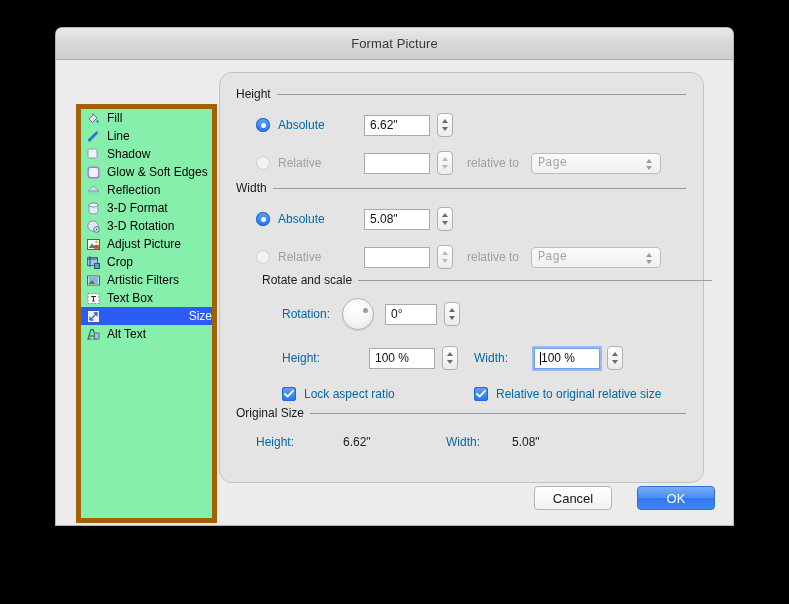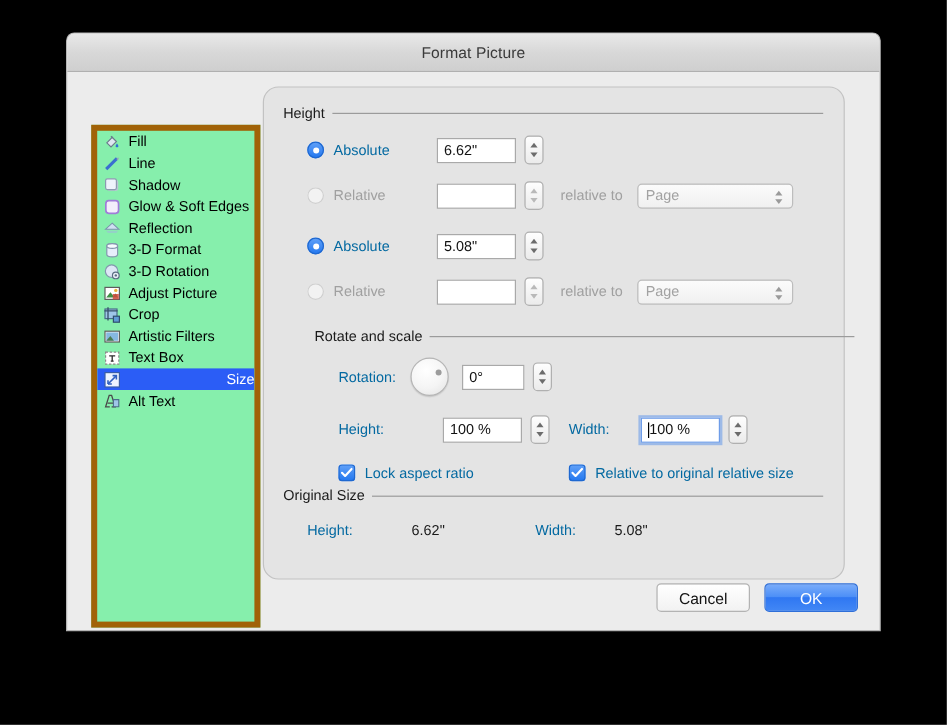--- a/index.html
+++ b/index.html
@@ -98,21 +98,21 @@
   .stepper:before{top:5px;border-bottom:4px solid #6c6c6c;}
   .stepper:after{bottom:5px;border-top:4px solid #6c6c6c;}
   .stepper.dim:before{border-bottom-color:#b9b9b9;}
   .stepper.dim:after{border-top-color:#b9b9b9;}
 
   
   .popup{
     height:21px;border:1px solid #bdbdbd;border-radius:4px;
     background:linear-gradient(to bottom,#fbfbfb,#f0f0f0);
     display:flex;align-items:center;padding:0 6px;box-sizing:border-box;
-    font-size:12px;color:#a2a2a2;position:relative;
+    font-size:12px;color:#a2a2a2;position:relative;font-family:Liberation Mono, monospace;
   }
   .popup .chev{
     position:absolute;right:7px;top:4px;width:7px;height:13px;
   }
   .popup .chev:before,.popup .chev:after{
     content:"";position:absolute;left:0;width:0;height:0;
     border-left:3.5px solid transparent;border-right:3.5px solid transparent;
   }
   .popup .chev:before{top:1px;border-bottom:4px solid #9a9a9a;}
   .popup .chev:after{bottom:1px;border-top:4px solid #9a9a9a;}
@@ -131,21 +131,21 @@
 
   
   .cbox{
     width:14px;height:14px;border-radius:3px;flex:0 0 14px;position:relative;
     background:linear-gradient(to bottom,#63a2f8,#2176ef);
     box-shadow:inset 0 0 0 1px #1f68cf;
   }
   .cbox svg{position:absolute;left:2px;top:2px;}
 
   
-  .btnbar{position:absolute;right:18px;bottom:16px;display:flex;gap:12px;}
+  .btnbar{position:absolute;right:18px;bottom:16px;display:flex;gap:25px;}
   .btn{
     height:24px;min-width:78px;border-radius:4px;font-size:13px;
     display:flex;align-items:center;justify-content:center;
     border:1px solid #b3b3b3;
     background:linear-gradient(to bottom,#ffffff,#f2f2f2);
     color:#141414;cursor:default;box-sizing:border-box;
   }
   .btn.default{
     border:1px solid #2f6fd8;color:#fff;
     background:linear-gradient(to bottom,#79acfa 0%,#4b8ef7 48%,#2f77f2 50%,#4287f5 100%);
@@ -328,20 +328,24 @@
           <span class="stepper dim"></span>
           <span class="lbl dim" style="margin-left:14px;">relative to</span>
           <span class="popup" style="width:130px;margin-left:12px;">
             <span>Page</span>
             <span class="chev"></span>
           </span>
         </div>
       </div>
 
       <div class="group" style="left:16px;top:108px;width:450px;">
+        <div class="group-head">
+          <span class="group-title">Width</span>
+          <span class="rule"></span>
+        </div>
 
         <div class="row" style="margin-top:12px;padding-left:20px;">
           <span class="radio on"></span>
           <span class="lbl" style="margin-left:8px;width:86px;">Absolute</span>
           <span class="field" style="width:66px;">5.08"</span>
           <span class="stepper"></span>
         </div>
 
         <div class="row" style="margin-top:14px;padding-left:20px;">
           <span class="radio off-dim"></span>

